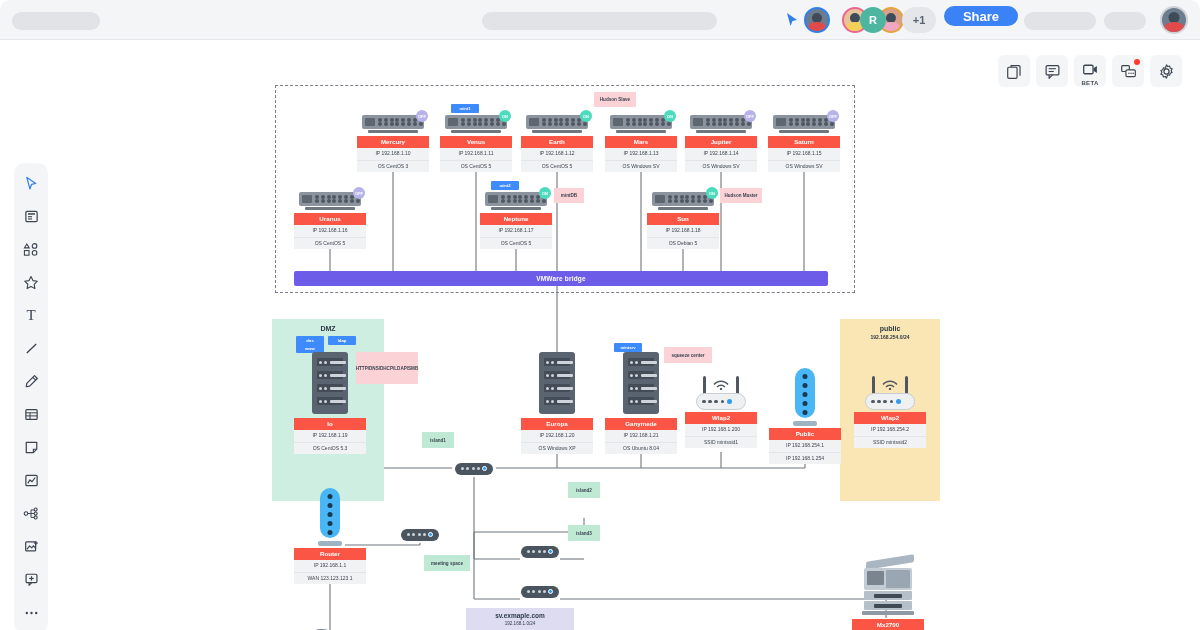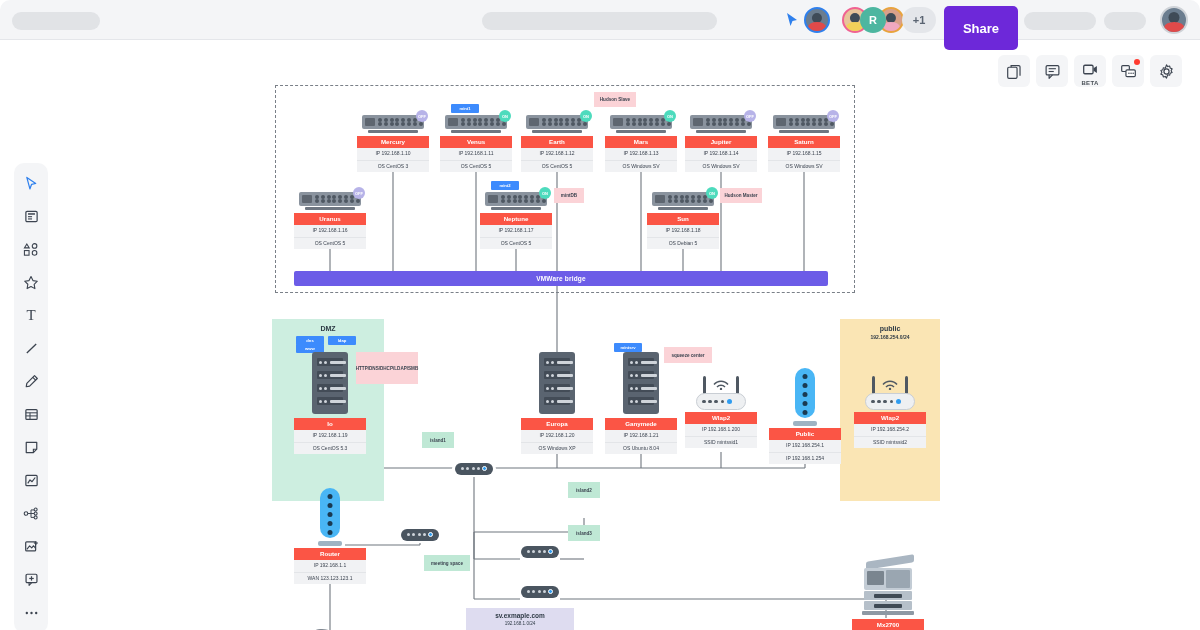--- a/index.html
+++ b/index.html
@@ -44,22 +44,22 @@
   .av-face::after{ content:""; position:absolute; left:50%; bottom:-6%; transform:translateX(-50%);
      width:82%; height:46%; border-radius:50% 50% 0 0; background:#e04a4a; }
   .av2 .av-face::after{ background:#f2d05a; }
   .av4 .av-face::after{ background:#f0a8c0; }
   .plus-badge {
     position:absolute; left: 902px; top: 7px; width: 34px; height: 26px;
     background:#e4e6ea; border-radius:13px; color:#5a6472;
     font-size: 11px; font-weight: bold; display:flex; align-items:center; justify-content:center;
   }
   .share-btn {
-    position:absolute; left: 944px; top: 6px; width: 74px; height: 44px;
-    background:#6d28d9; color:#fff; border-radius:5px; border:none;
+    position:absolute; left: 944px; top: 6px; width: 74px; height: 20px;
+    background:#3b82f6; color:#fff; border-radius:13px; border:none;
     font-size: 13px; font-weight: bold; font-family:"Liberation Sans", sans-serif;
     cursor:pointer;
   }
   .av-right { position:absolute; left: 1160px; top: 6px; width: 28px; height: 28px;
      border-radius:50%; background:#6b7d8f; border:2px solid #cfd3d8; overflow:hidden; }
 
   
   .rtools { position:absolute; right: 18px; top: 55px; display:flex; gap:6px; }
   .rtool {
     width: 32px; height: 32px; background:#f4f5f7; border-radius:6px;

